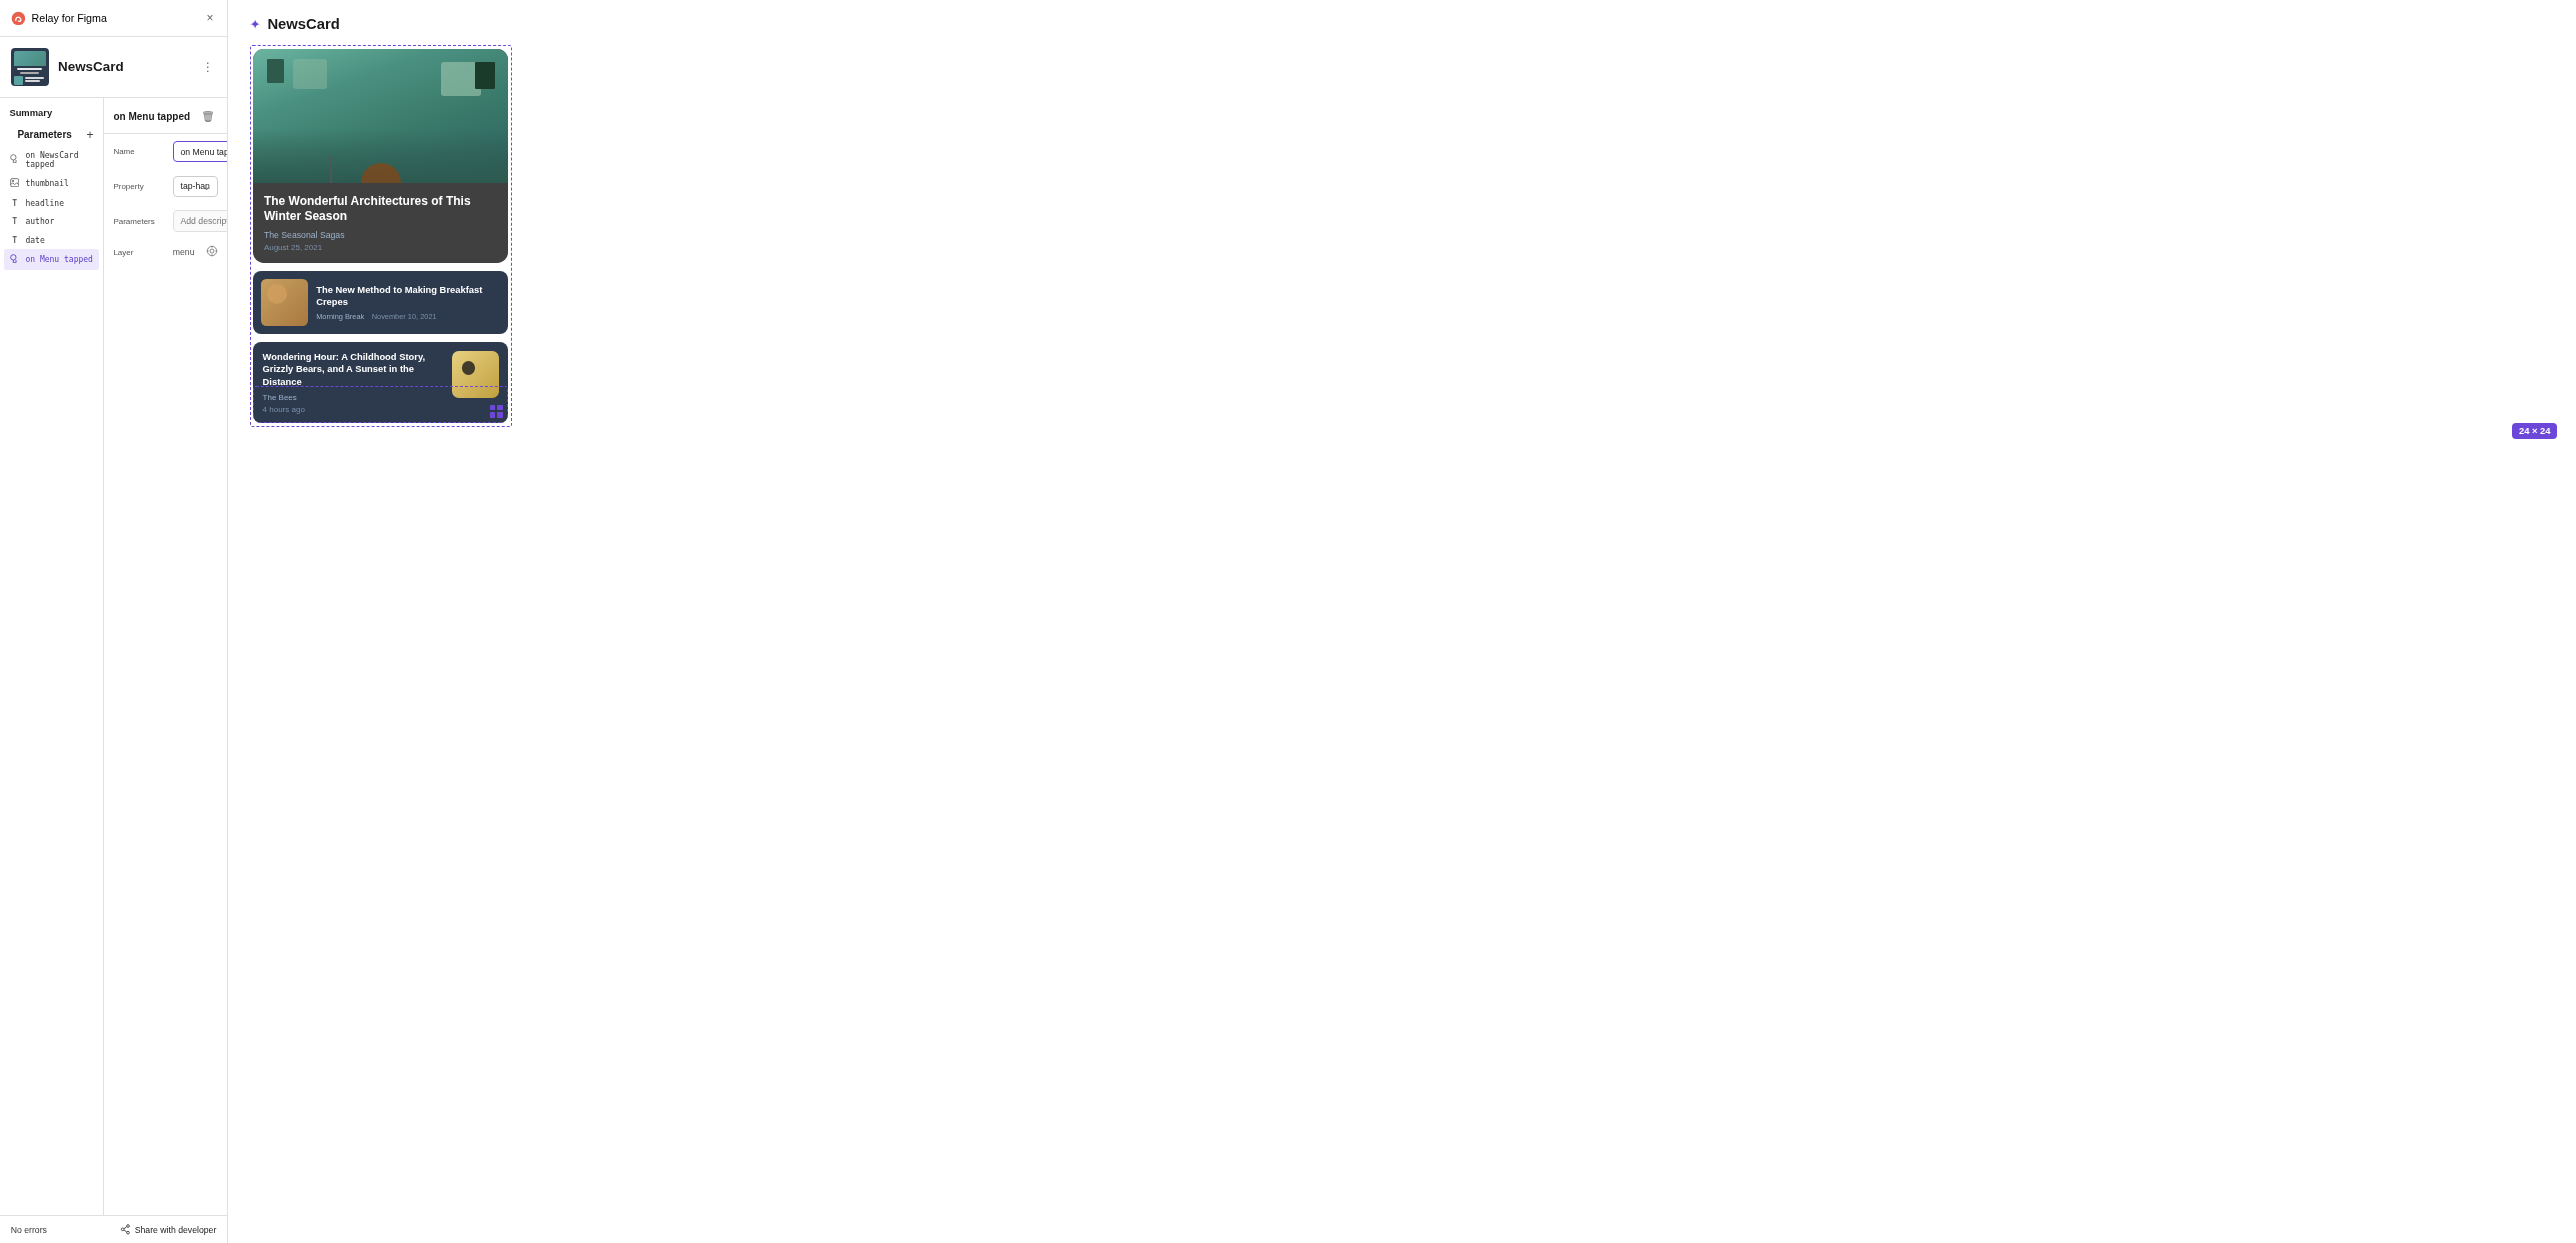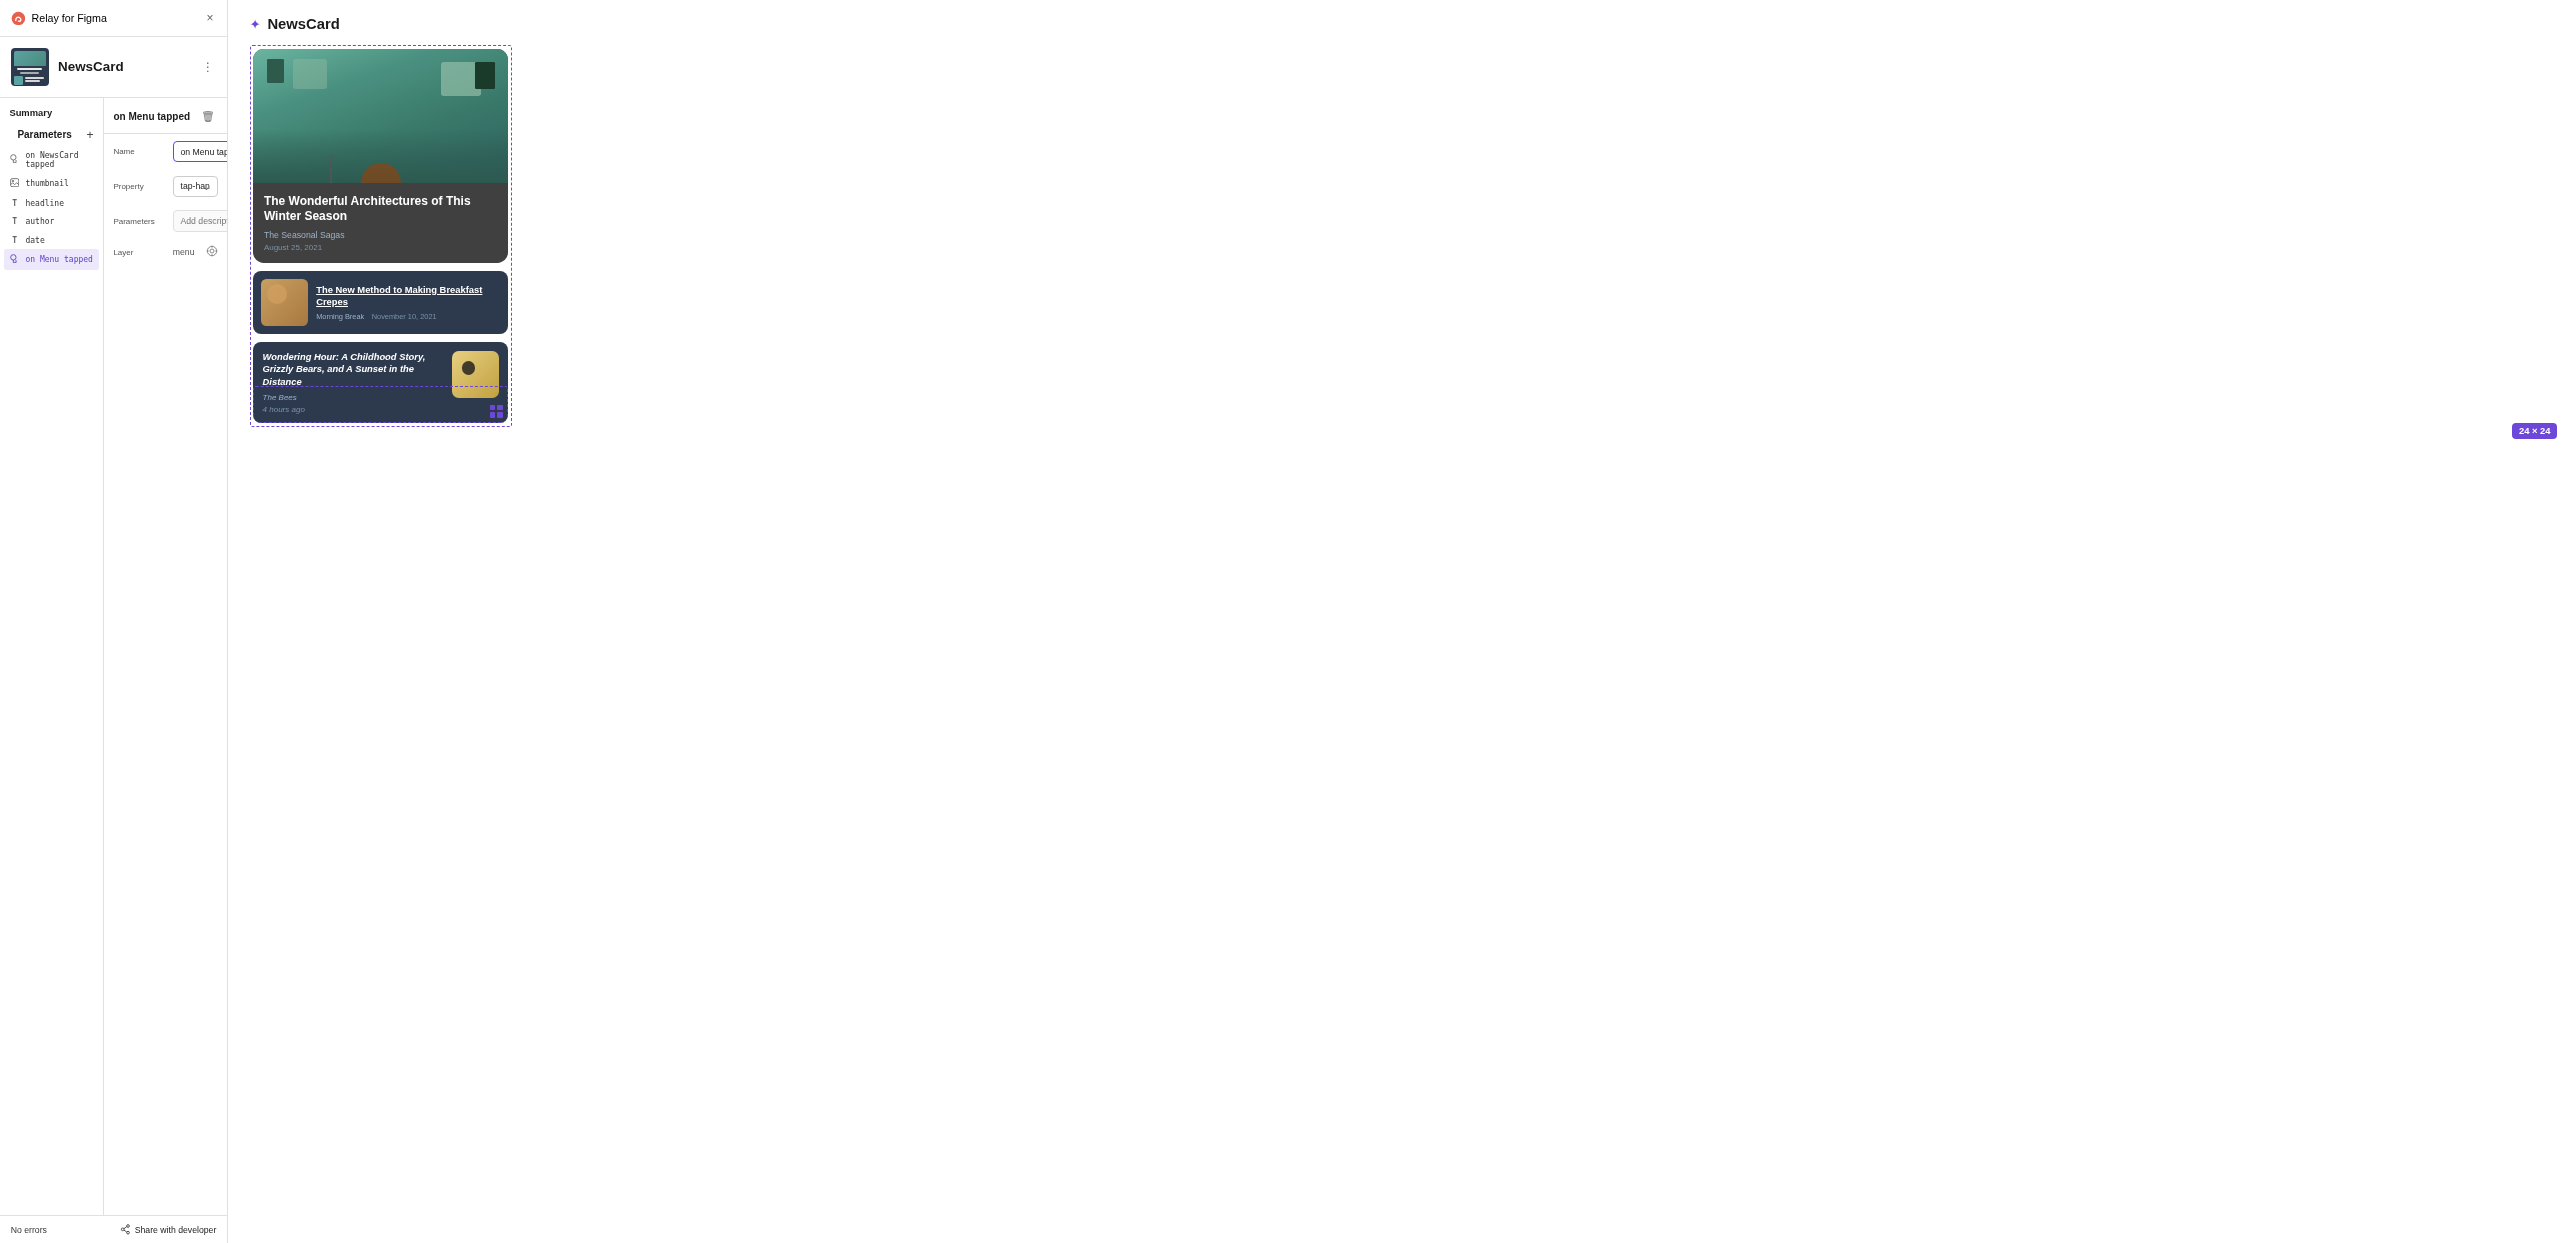--- a/index.html
+++ b/index.html
@@ -574,21 +574,20 @@
     .card-medium-content {
       flex: 1;
     }
 
     .card-medium-headline {
       font-size: 9.4px;
       font-weight: 600;
       color: #fff;
       margin-bottom: 4px;
       line-height: 1.3;
-      text-decoration: underline;
     }
 
     .card-medium-meta {
       font-size: 7.4px;
       color: #7a90a8;
     }
 
     .card-medium-author {
       color: #9bb0c8;
       margin-right: 5.4px;
@@ -601,21 +600,20 @@
       overflow: hidden;
       padding: 9.4px;
       display: flex;
       align-items: flex-start;
       gap: 8px;
       position: relative;
     }
 
     .card-small-content {
       flex: 1;
-      font-style: italic;
     }
 
     .card-small-headline {
       font-size: 9.4px;
       font-weight: 600;
       color: #fff;
       margin-bottom: 5.4px;
       line-height: 1.3;
     }
 

